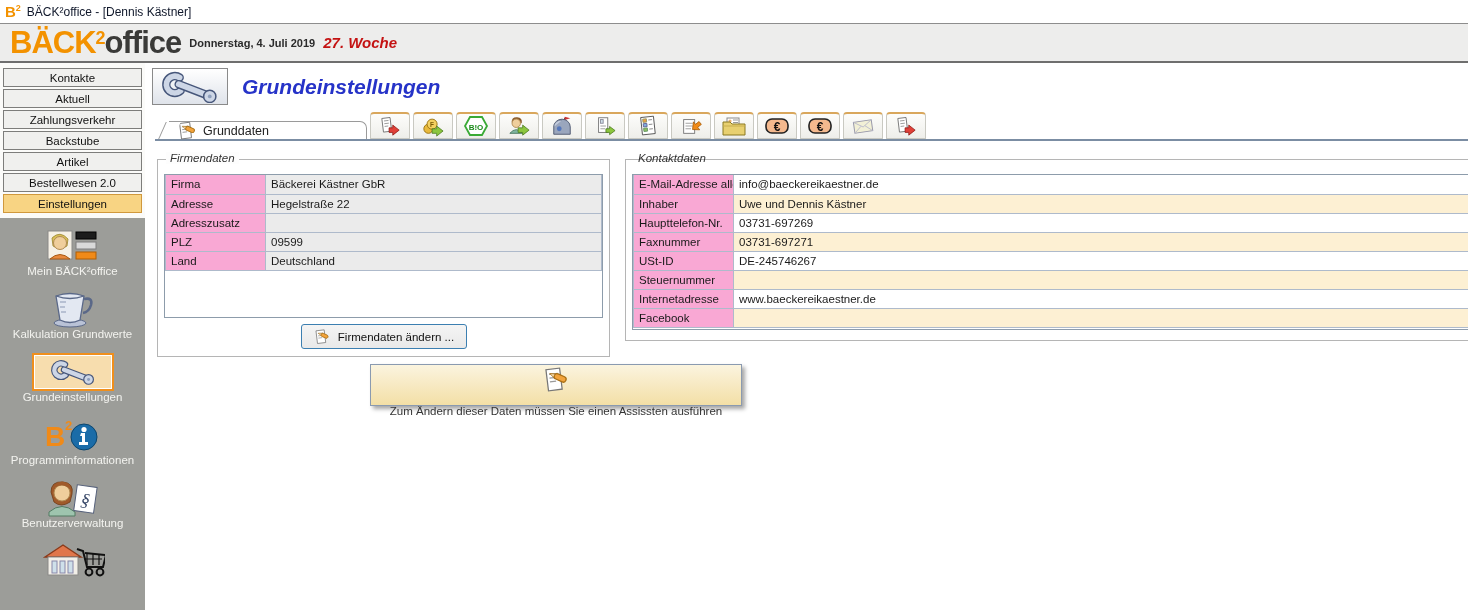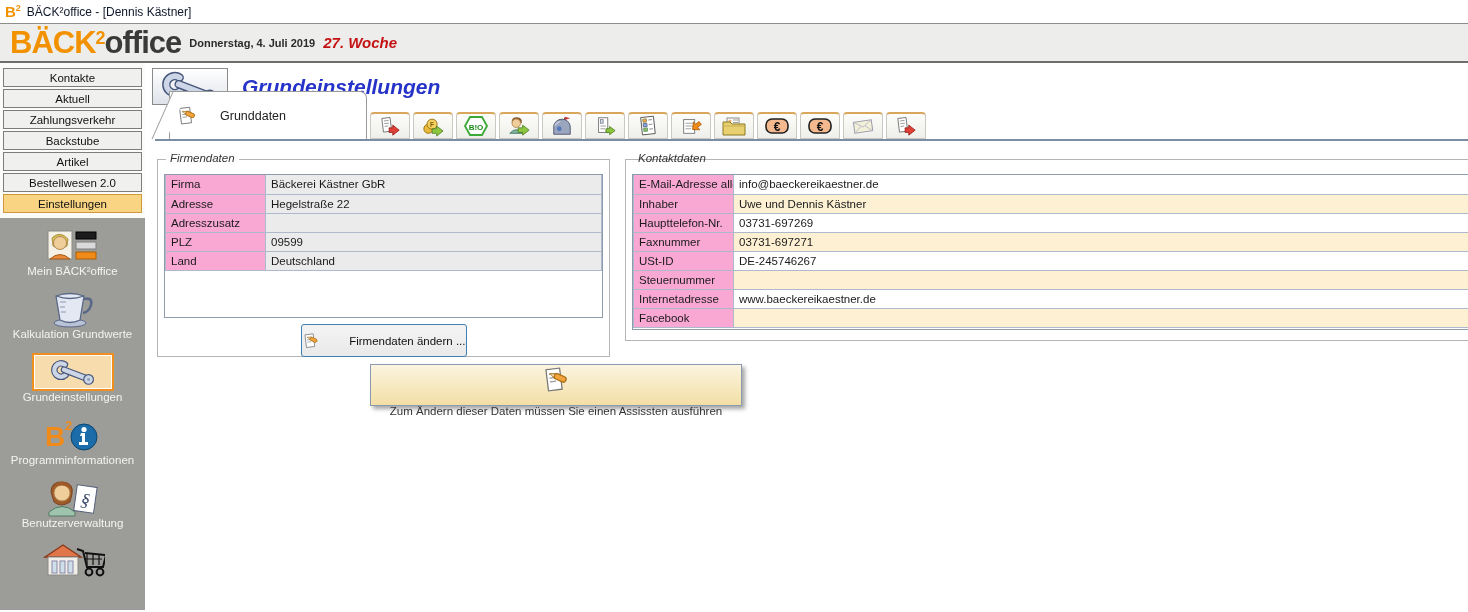--- a/index.html
+++ b/index.html
@@ -46,23 +46,23 @@
   
   .page-head { position:absolute; top:5px; left:7px; display:flex; align-items:center; }
   .wrench-box { width:76px; height:37px; background:linear-gradient(#ffffff,#dfe3ea);
                 border:1px solid #8a8a8a; display:flex; align-items:center; justify-content:center; }
   .page-title { color:#2633c8; font-size:21px; font-weight:bold; font-style:italic; margin-left:14px; }
 
   
   .tabstrip { position:absolute; top:46px; left:0; right:0; height:32px; }
   .tabline { position:absolute; top:30px; left:10px; right:0; height:2px; background:#7b8da3; }
   .tabs { position:absolute; left:10px; bottom:2px; display:flex; align-items:flex-end; }
-  .tab-active { position:relative; width:198px; height:48px; background:#fff; margin-left:14px;
+  .tab-active { position:relative; width:198px; height:18px; background:#fff; margin-left:14px;
                 border:1px solid #9a9a9a; border-bottom:none; border-radius:0 7px 0 0;
-                display:flex; align-items:center; padding-left:6px; gap:22px; font-size:12.5px; color:#222;
+                display:flex; align-items:center; padding-left:6px; gap:5px; font-size:12.5px; color:#222;
                 cursor:pointer; z-index:2; }
   .tab-active::before { content:""; position:absolute; left:-8px; top:0; bottom:0; width:14px;
                 background:#fff; border-left:1px solid #9a9a9a; transform:skewX(-24deg); }
   .tab-ico { width:40px; height:27px; margin-left:3px; background:linear-gradient(#fdfdfb,#eeeeea);
              border:1px solid #c9c9c2; border-top:2px solid #d9a75c; border-radius:4px 4px 0 0;
              display:flex; align-items:center; justify-content:center; cursor:pointer; }
 
   
   .groupbox { position:absolute; border:1px solid #b5b5b5; }
   .gb-legend { position:absolute; top:-8px; left:8px; padding:0 4px; font-style:italic; color:#333;
@@ -77,23 +77,23 @@
   table.data { border-collapse:collapse; width:100%; table-layout:fixed; }
   table.data td { height:19px; padding:0 0 0 5px; border:1px solid #aebacb; border-top:none;
                   font-size:11.5px; overflow:hidden; white-space:nowrap; }
   table.data tr:first-child td { border-top:none; }
   table.data td.lbl { width:100px; background:#f9a8d4; }
   .firmen-table td.val { background:#ebebeb; }
   .kontakt-table tr:nth-child(odd) td.val { background:#fff; }
   .kontakt-table tr:nth-child(even) td.val { background:#fdf0d3; }
 
   .change-btn { position:absolute; left:50%; transform:translateX(-50%); top:164px;
-                width:166px; height:33px; background:linear-gradient(#f4f4f4,#e9e9e9);
+                width:166px; height:25px; background:linear-gradient(#f4f4f4,#e9e9e9);
                 border:1px solid #3c7fb1; border-radius:3px;
-                display:flex; align-items:center; justify-content:space-between; gap:7px;
+                display:flex; align-items:center; justify-content:center; gap:7px;
                 font-size:11.5px; color:#111; cursor:pointer; }
 
   
   .tooltip { position:absolute; left:225px; top:301px; width:372px; height:42px;
              background:linear-gradient(#fbf4df,#f3dfa6); border:1px solid #8a9ab0;
              box-shadow:3px 3px 4px rgba(0,0,0,0.35);
              display:flex; align-items:center; gap:10px; padding:0 10px;flex-direction:column; }
   .tooltip .tt-text { font-size:11.5px; color:#333; }
 
   svg { display:block; }

